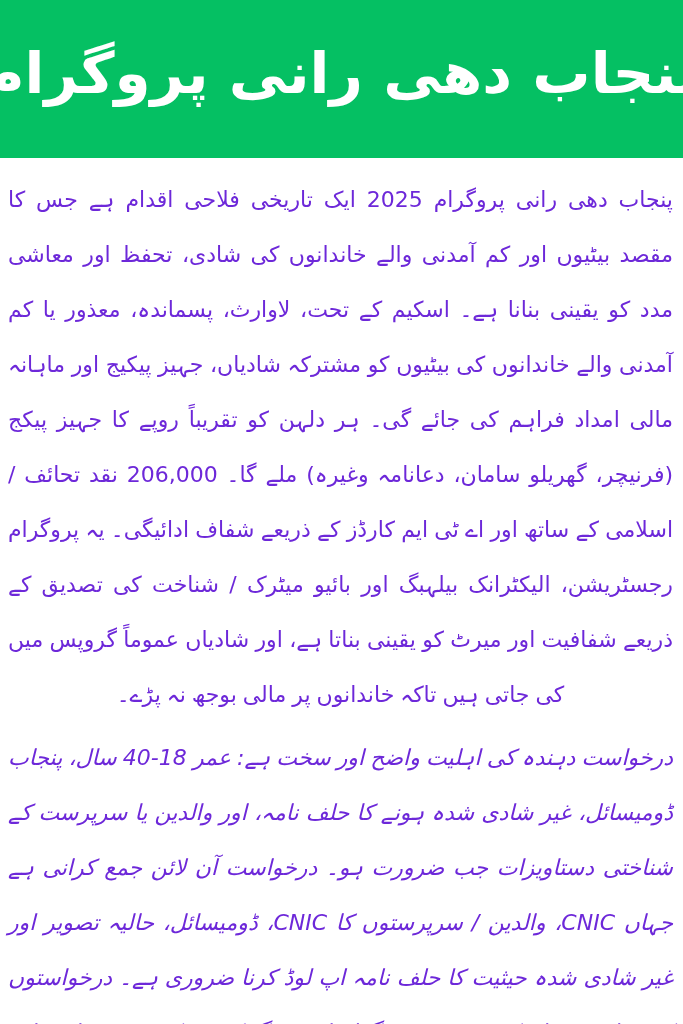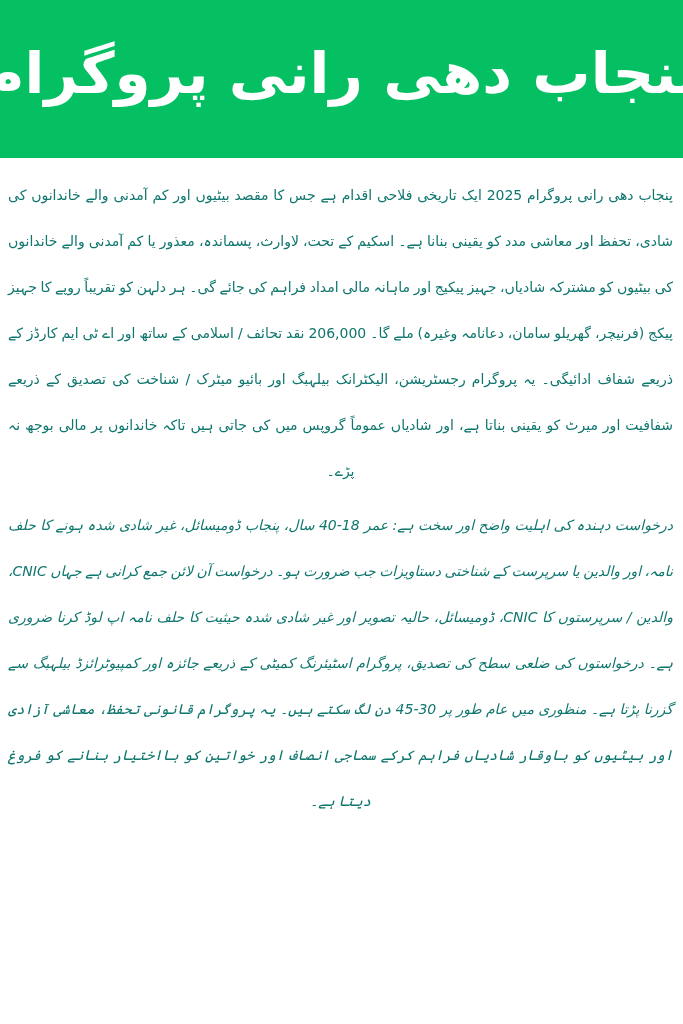--- a/index.html
+++ b/index.html
@@ -52,24 +52,24 @@
   
   .body-area {
     box-sizing: border-box;
     padding: 14px 10px 0 8px;
     direction: rtl;
     text-align: justify;
     text-align-last: center;
   }
 
   .para {
-    color: #0f766e;
+    color: #6d28d9;
     font-family: "DejaVu Sans", sans-serif;
-    font-size: 14px;
-    line-height: 46px;
+    font-size: 22px;
+    line-height: 55px;
     direction: rtl;
     unicode-bidi: isolate;
     text-align: justify;
     text-align-last: center;
     margin: 0 0 8px 0;
     word-spacing: -1px;
   }
 
   .para:last-child {
     margin-bottom: 0;

